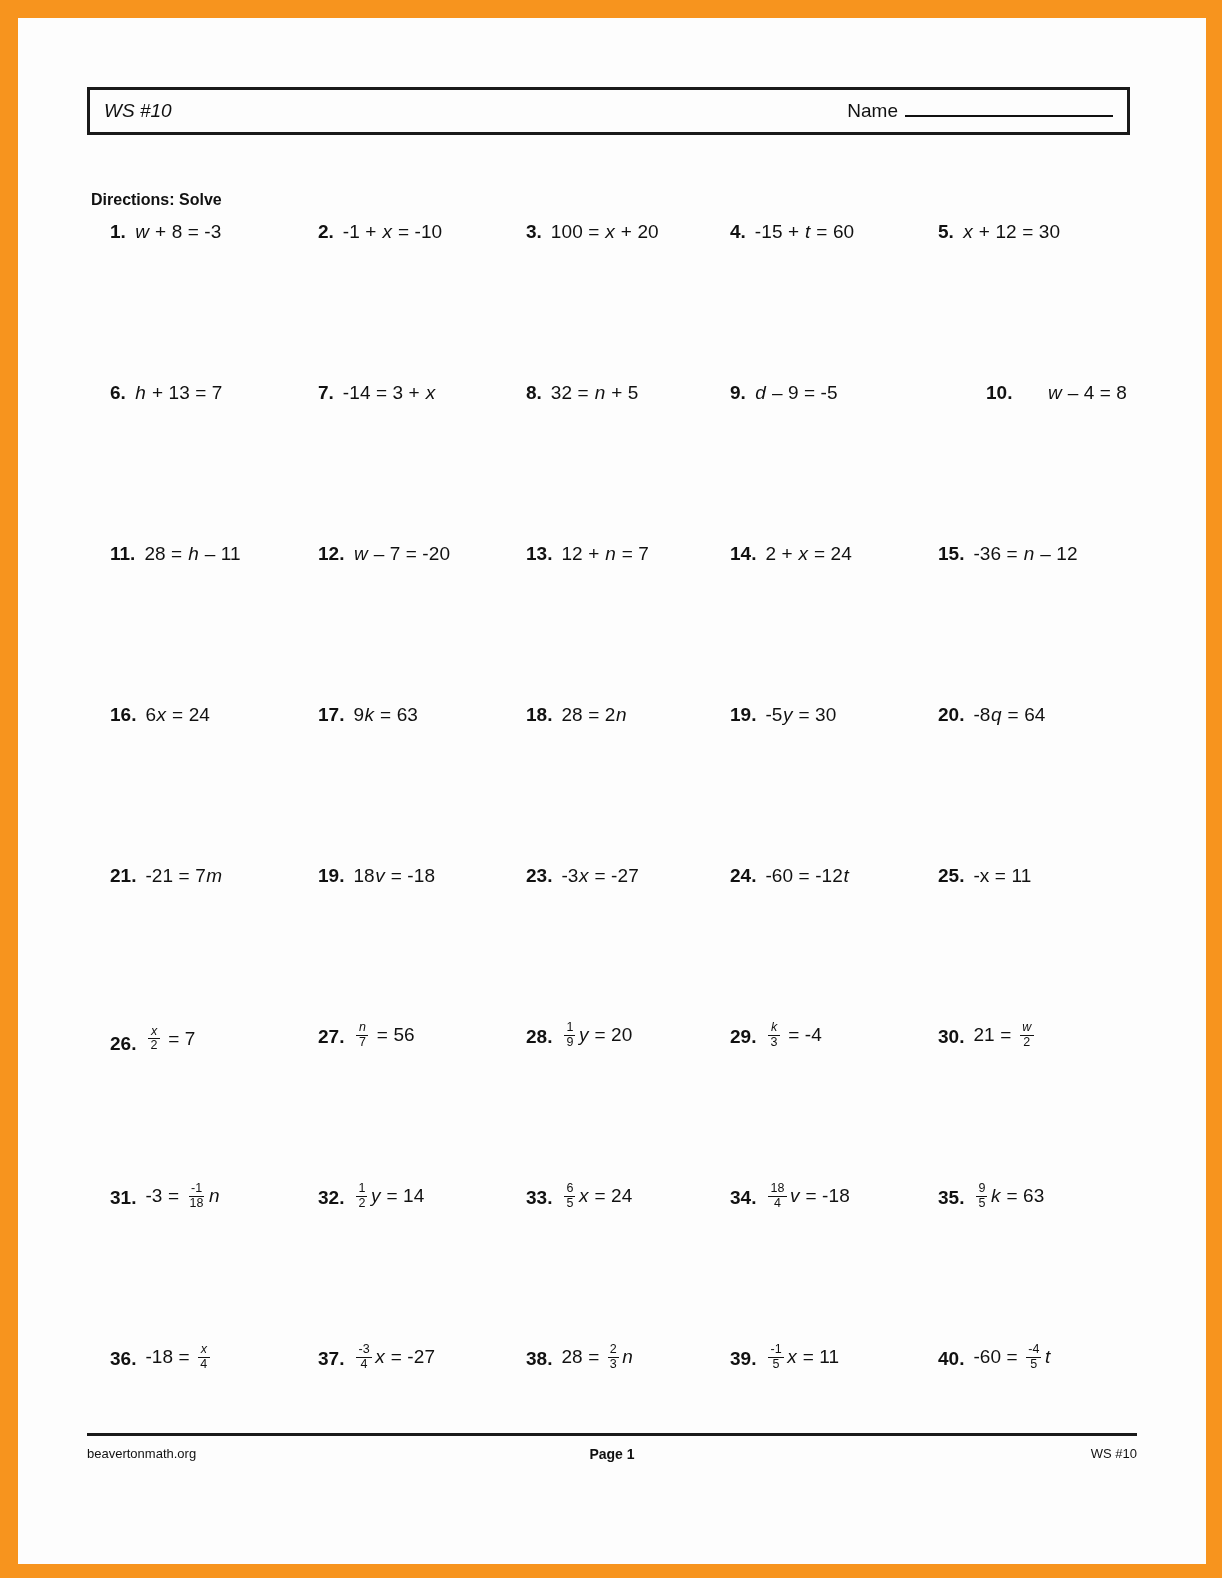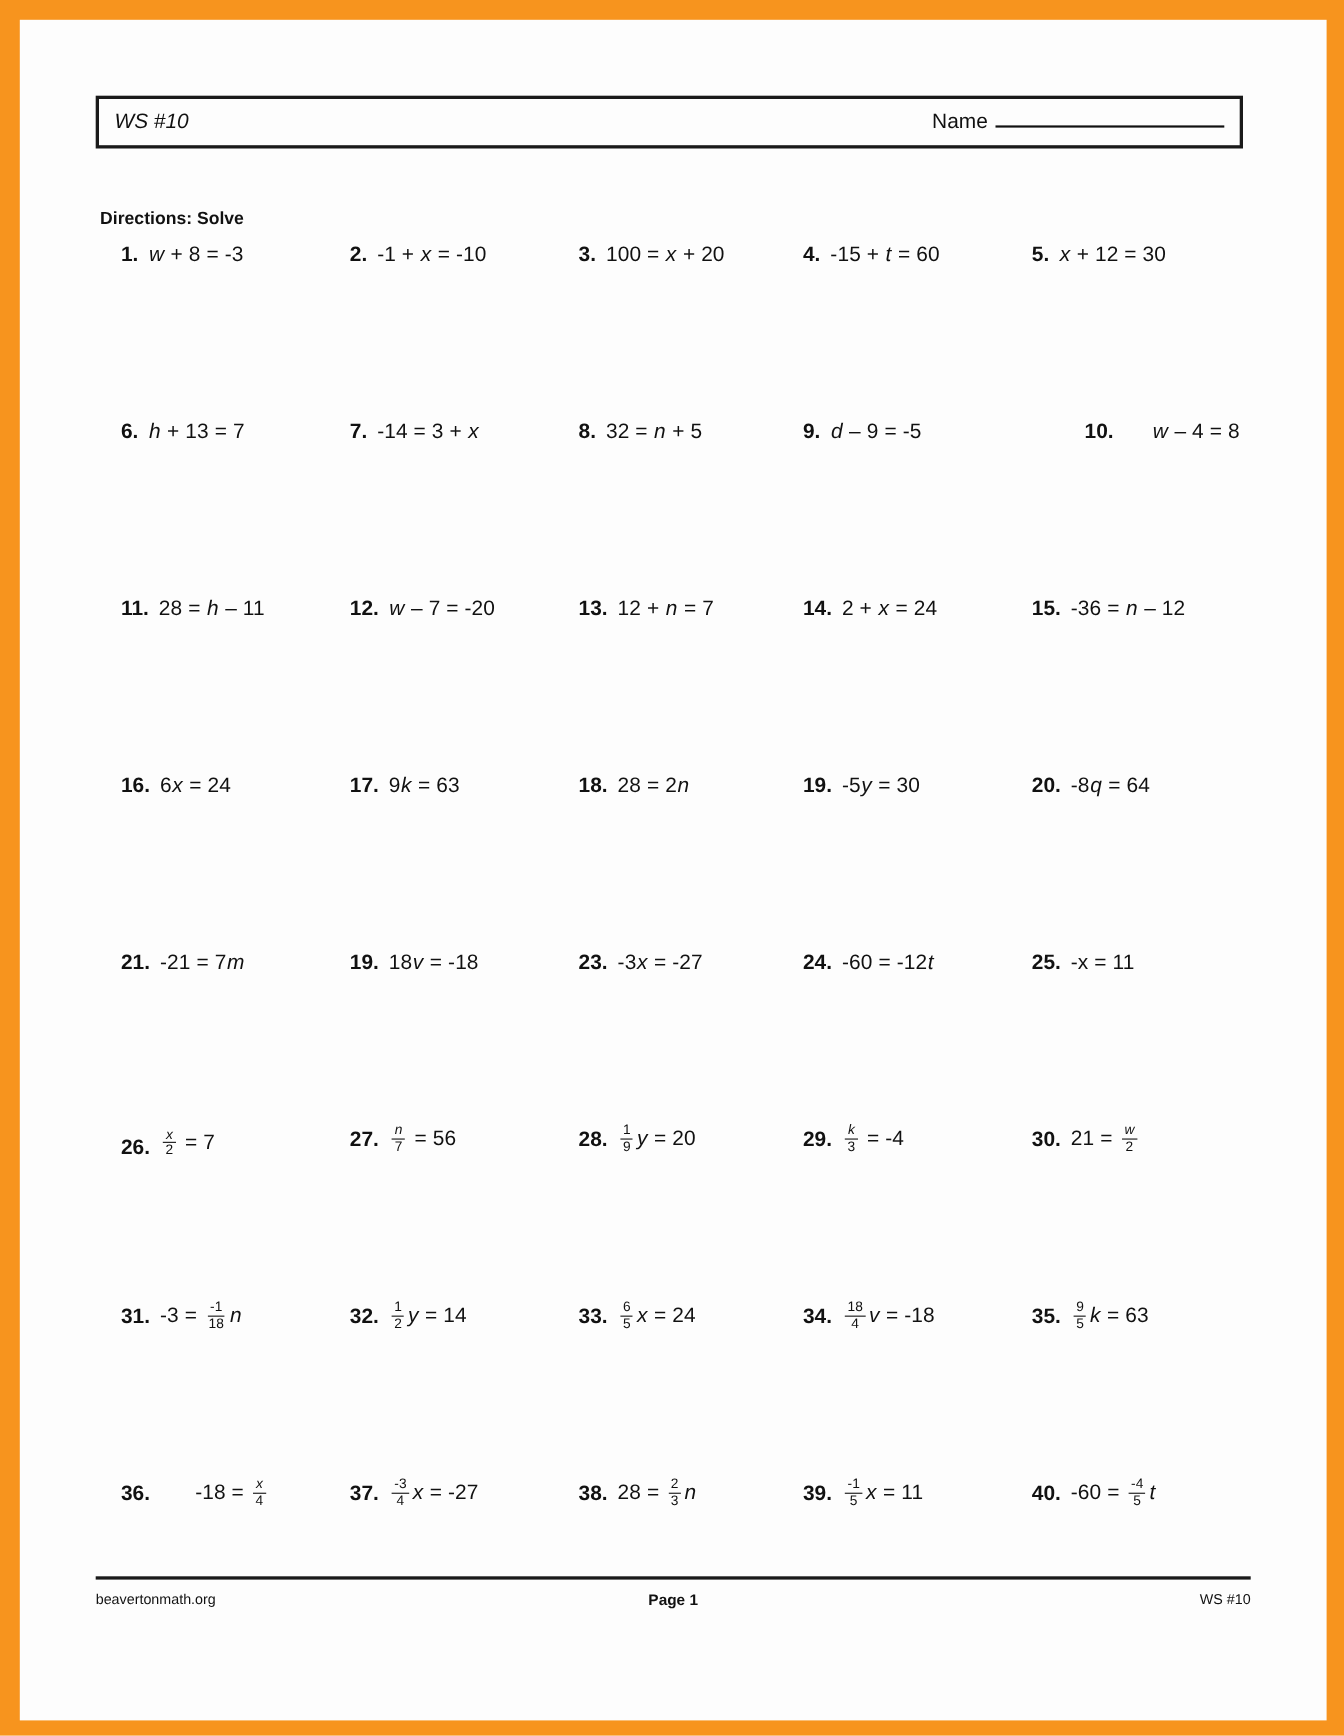--- a/index.html
+++ b/index.html
@@ -396,21 +396,21 @@
           </div>
           <div class="prob" style="left: 920px;">
             <span class="pnum">35.</span>
             <span class="peq"><span class="frac">
                 <span class="num">9</span>
                 <span class="den">5</span>
               </span><i>k</i> = 63</span>
           </div>
         </div>
         <div class="prow">
-          <div class="prob" style="left: 92px; gap: 32px;">
+          <div class="prob" style="left: 92px;">
             <span class="pnum">36.</span>
             <span class="peq">-18 = <span class="frac">
                 <span class="num"><i>x</i></span>
                 <span class="den">4</span>
               </span></span>
           </div>
           <div class="prob" style="left: 300px;">
             <span class="pnum">37.</span>
             <span class="peq"><span class="frac">
                 <span class="num">-3</span>

